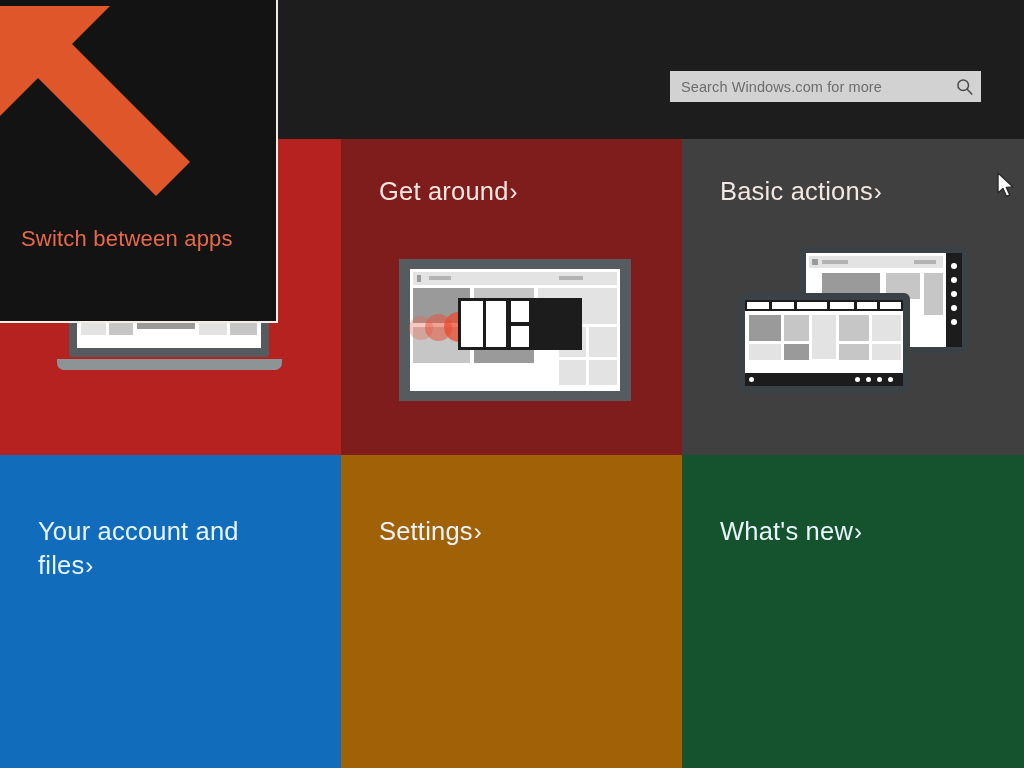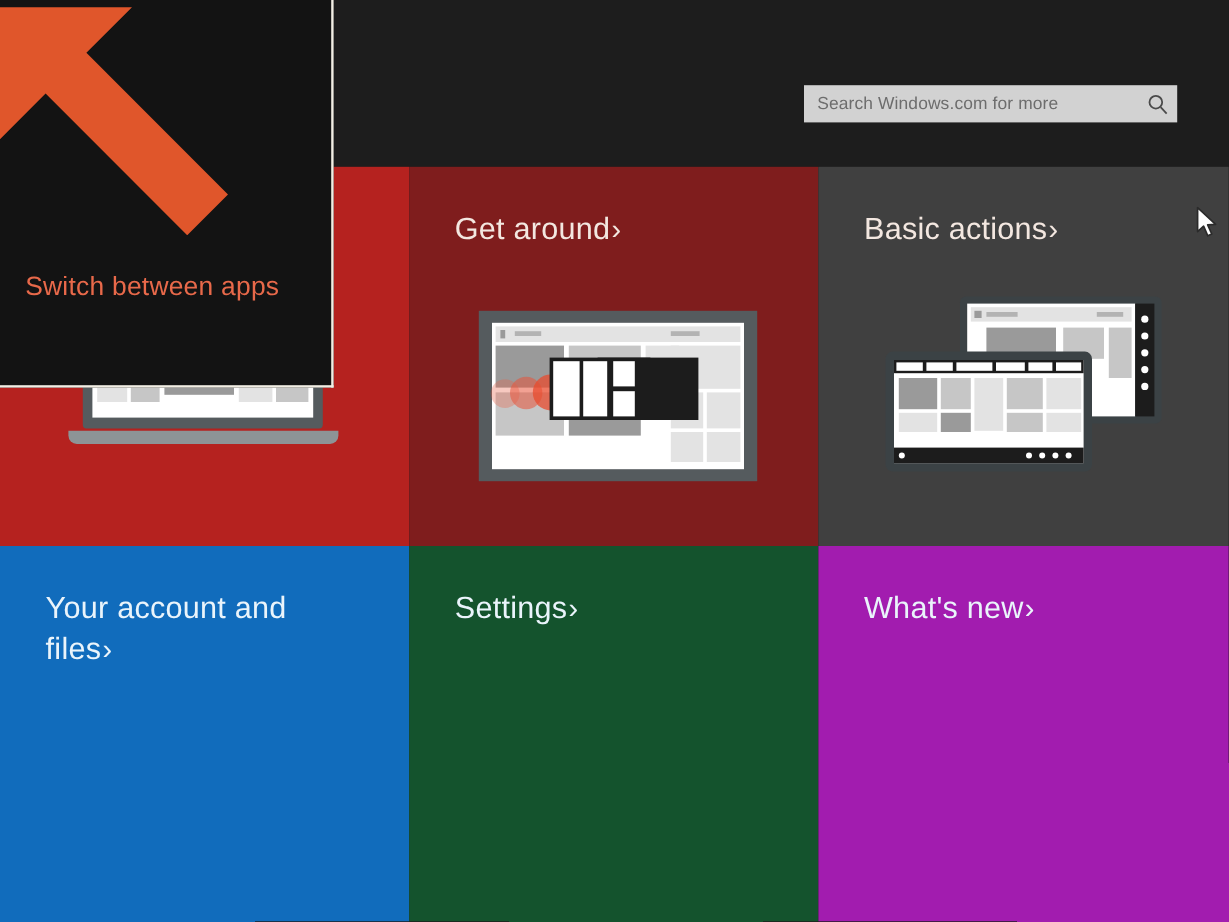--- a/index.html
+++ b/index.html
@@ -43,21 +43,21 @@
   }
   .tile { position: relative; overflow: hidden; }
   .tile-title {
     position: absolute; left: 38px; top: 36px;
     right: 24px;
     font-size: 25.5px; font-weight: 400;
     line-height: 1.32;
     letter-spacing: .2px;
     color: #f3e7e0;
   }
-  .tile.cool .tile-title { color: #eaf4fb; }
+  .tile.cool .tile-title { color: #eaf4fb; margin-top: 24px; }
   .chev { font-weight: 300; font-size: 24px; margin-left: 1px; }
 
   .art { position: absolute; }
 
   
   .frame { position: absolute; background: #555b5e; }
   .screen { position: absolute; background: #ffffff; }
   .blk { position: absolute; background: #1c1c1c; }
   .g1 { position: absolute; background: #9a9a9a; }
   .g2 { position: absolute; background: #c6c6c6; }
@@ -210,28 +210,28 @@
       </div>
     </div>
 
     <div class="tile cool" style="background:#116cbc">
       <div class="tile-title" style="width:262px;">
         <span>Your account and files</span><span class="chev">›</span>
       </div>
 
     </div>
 
+    <div class="tile cool" style="background:#a16207">
+      <div class="tile-title">
+        <span>Settings</span><span class="chev">›</span>
+      </div>
+
+    </div>
+
     <div class="tile cool" style="background:#14532d">
-      <div class="tile-title">
-        <span>Settings</span><span class="chev">›</span>
-      </div>
-
-    </div>
-
-    <div class="tile cool" style="background:#a21caf">
       <div class="tile-title">
         <span>What's new</span><span class="chev">›</span>
       </div>
 
     </div>
 
   </div>
 
   <div class="callout">
     <svg class="callout-arrow" width="230" height="230" viewBox="0 0 230 230">

